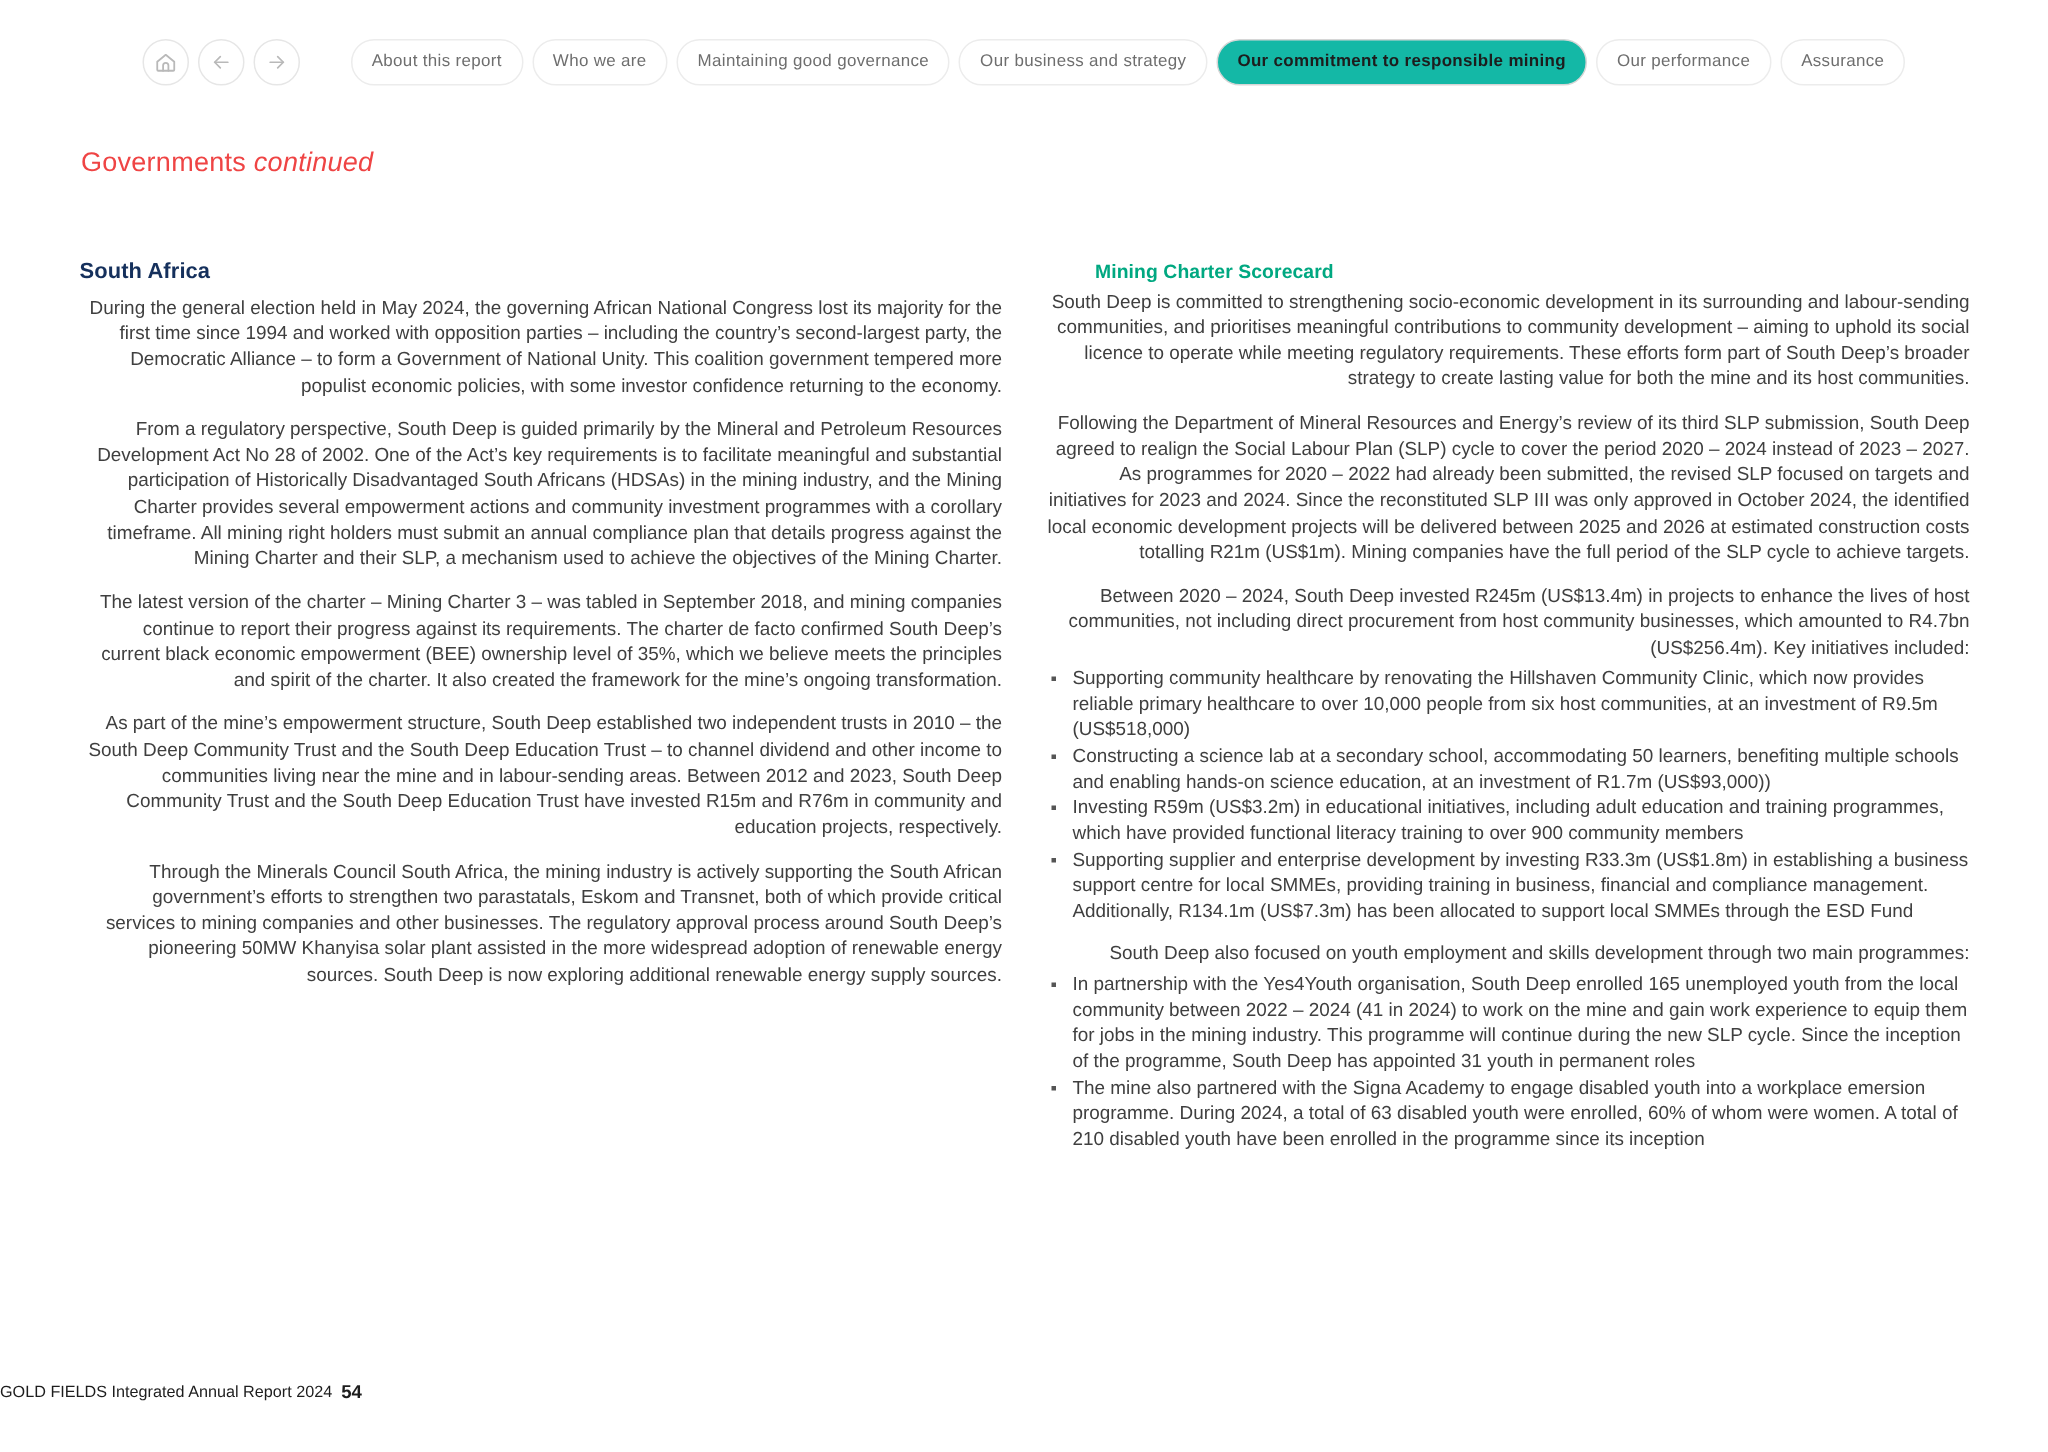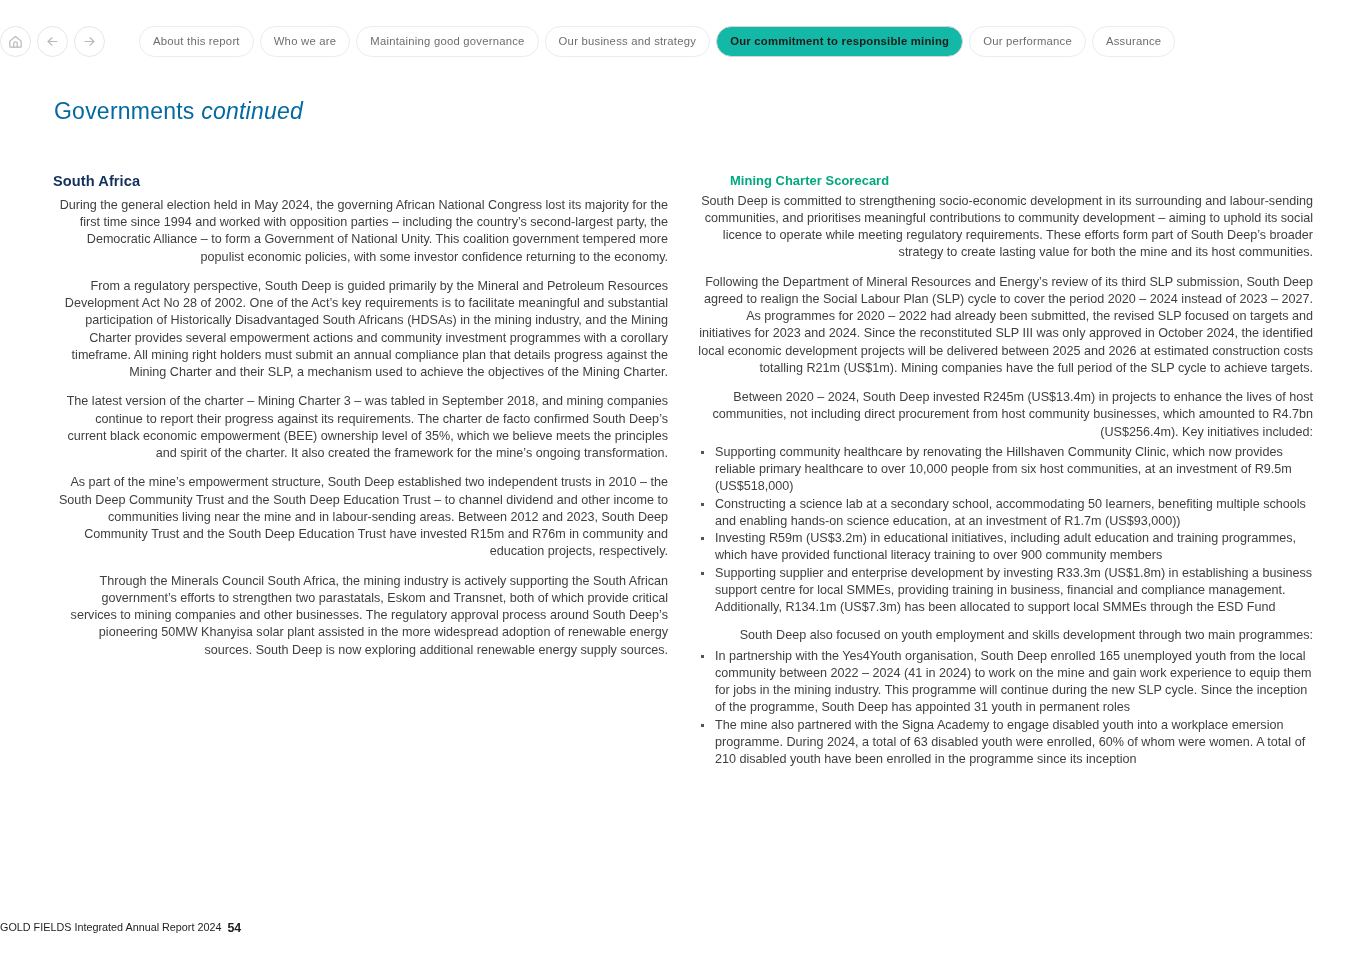--- a/index.html
+++ b/index.html
@@ -17,20 +17,21 @@
   }
 
   
   .topnav {
     position: absolute;
     top: 24px;
     left: 0;
     width: 1365px;
     height: 34px;
     display: flex;
+    justify-content: center;
     align-items: center;
     gap: 6px;
   }
   .nav-circle {
     width: 31px;
     height: 31px;
     border-radius: 50%;
     border: 1px solid #e6e6e6;
     background: #ffffff;
     display: flex;
@@ -62,22 +63,22 @@
     border-color: #d6d6d6;
     color: #1d1d1d;
     font-weight: bold;
   }
 
   
   .section-title {
     position: absolute;
     top: 98px;
     left: 54px;
-    font-size: 23px;
-    color: #0369a1;
+    font-size: 18px;
+    color: #ef4444;
     letter-spacing: 0.01em;
   }
   .section-title .cont {
     font-style: italic;
   }
 
   
   .col {
     position: absolute;
     top: 172px;

